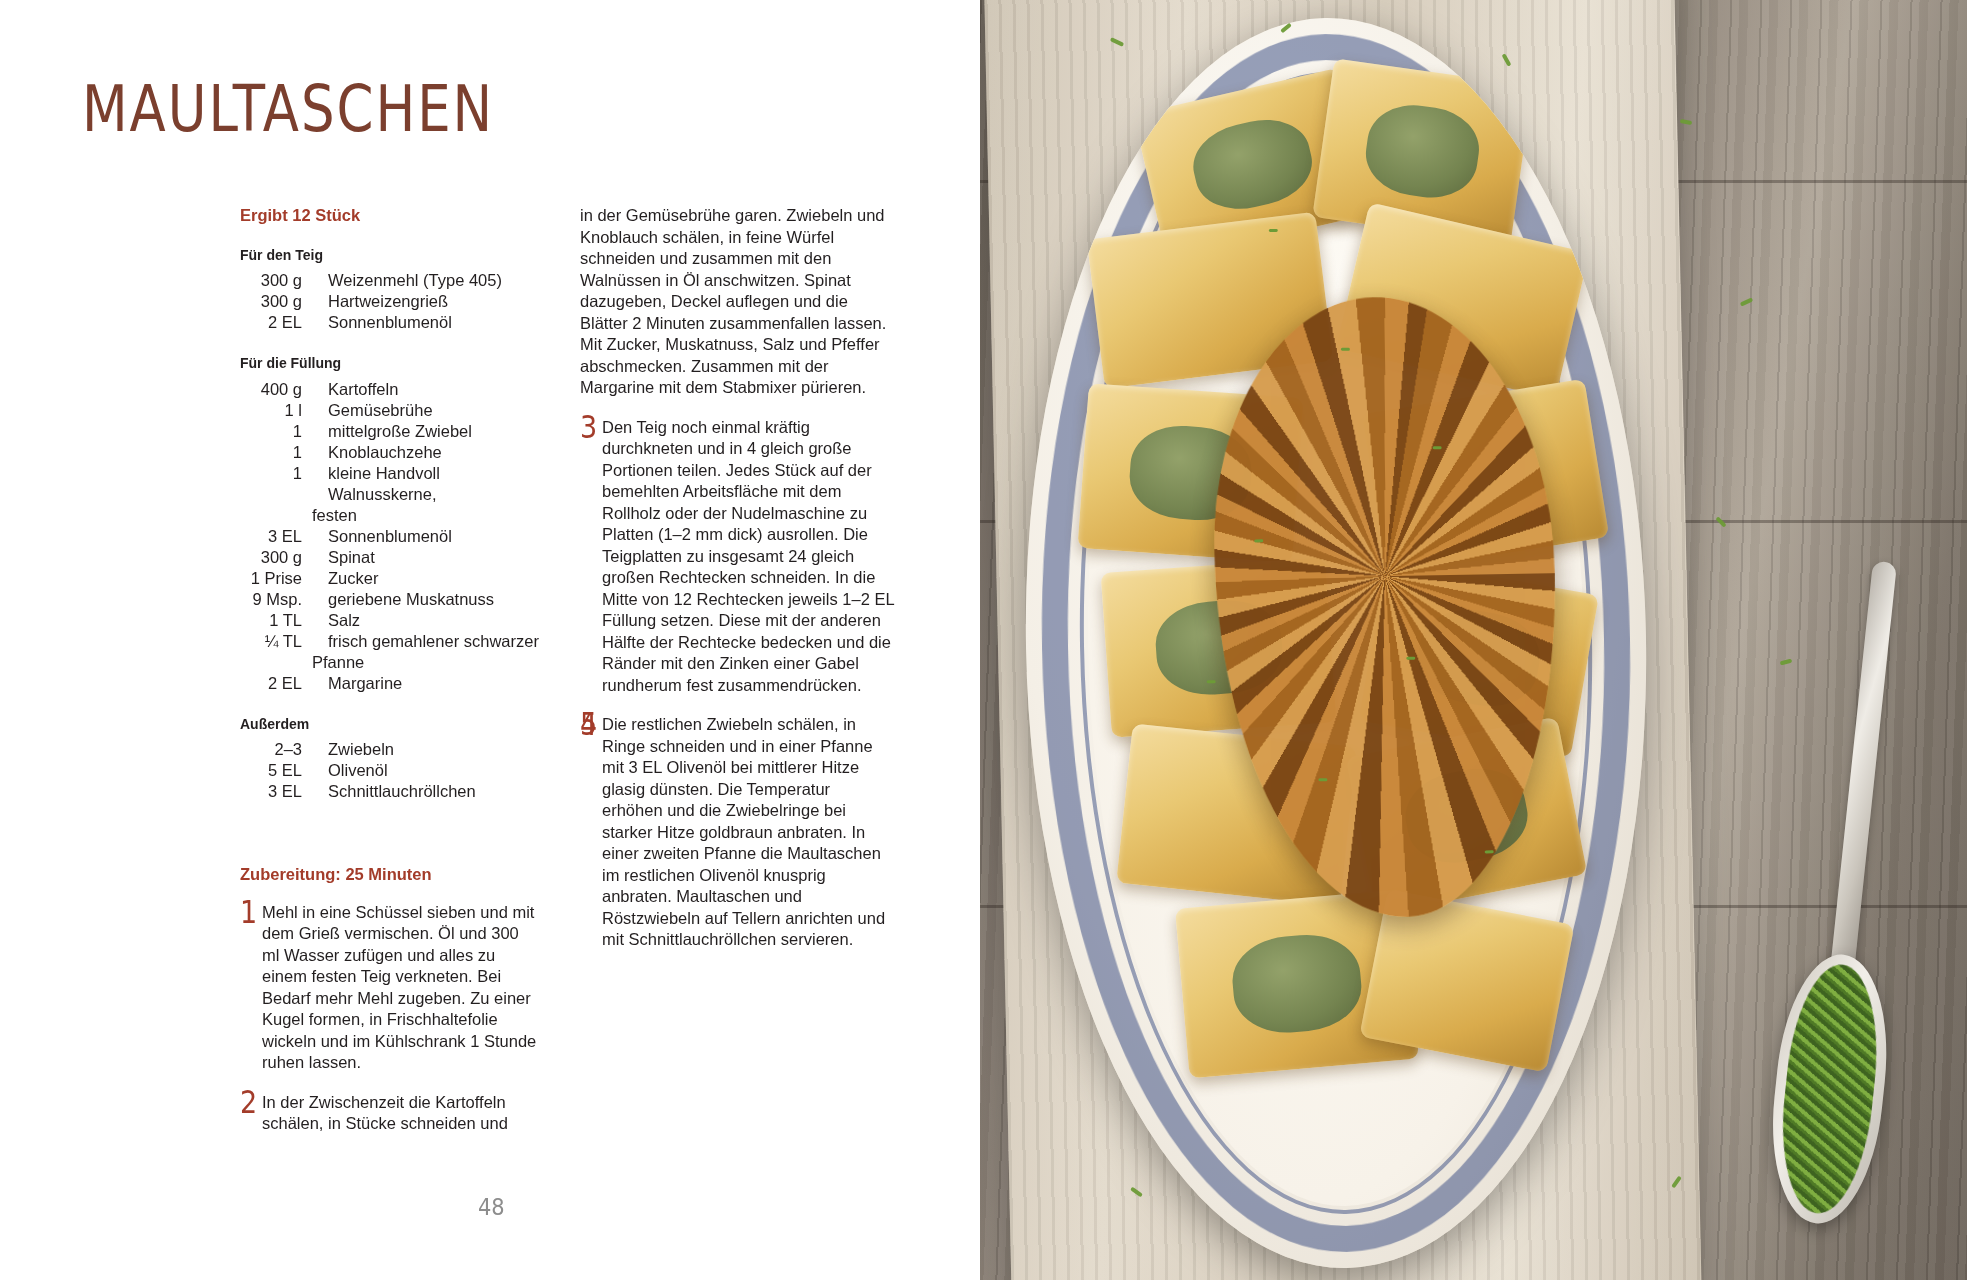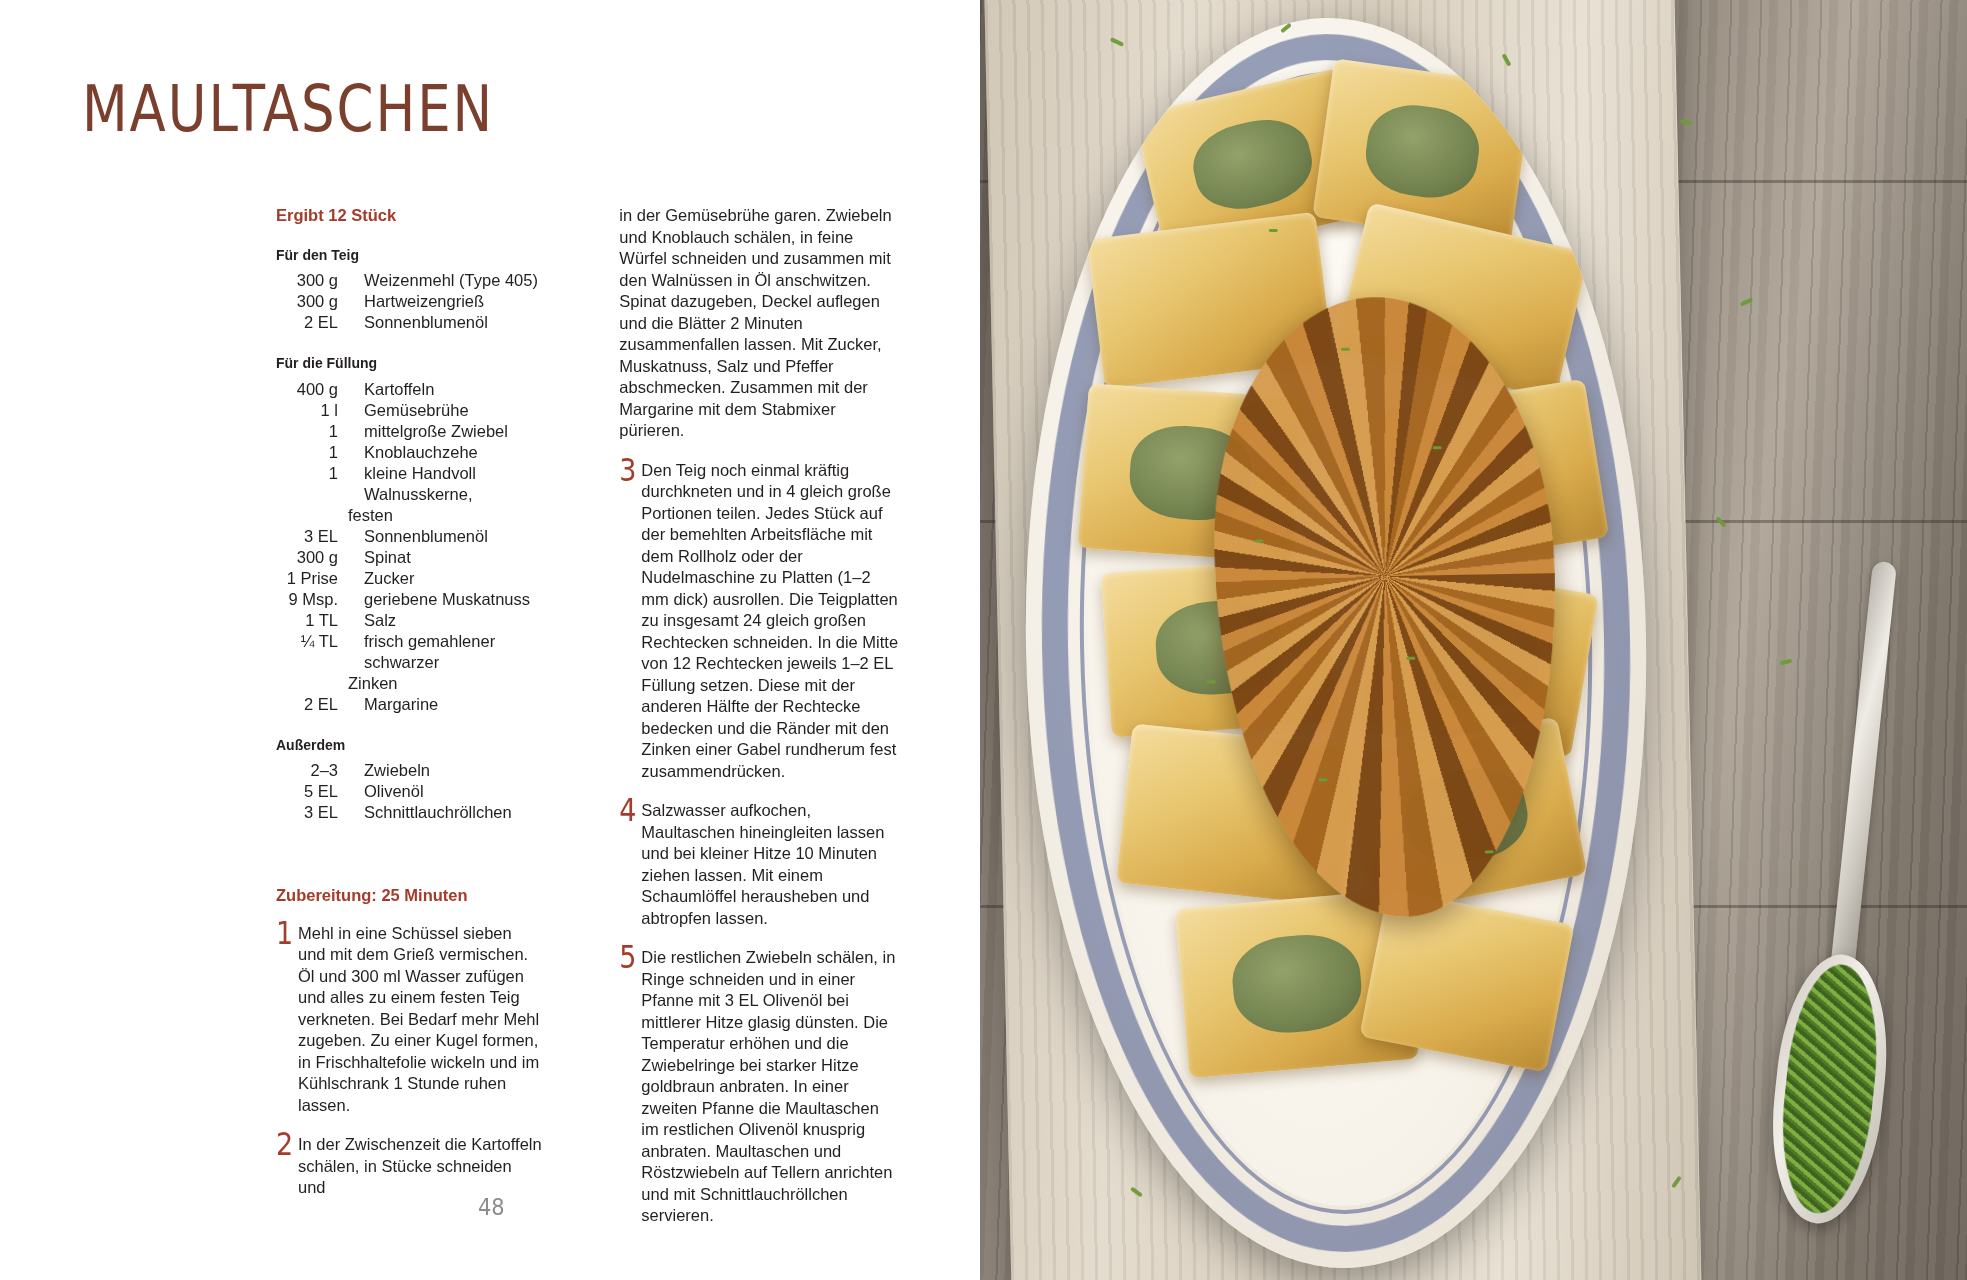--- a/index.html
+++ b/index.html
@@ -48,21 +48,20 @@
     top: 205px;
     width: 660px;
     display: flex;
     gap: 40px;
   }
   .col {
     width: 310px;
     font-size: 16.5px;
     line-height: 21.5px;
     color: #231f20;
-    margin-left: 36px;
   }
   .col.left-col { width: 300px; }
   .col.right-col { width: 315px; }
 
   .heading-accent {
     color: #a33c2a;
     font-weight: bold;
     font-size: 16.5px;
     margin: 0 0 18px 0;
   }
@@ -360,21 +359,21 @@
             <span class="ing-name">geriebene Muskatnuss</span>
           </div>
           <div class="ing-row">
             <span class="ing-qty">1 TL</span>
             <span class="ing-name">Salz</span>
           </div>
           <div class="ing-row">
             <span class="ing-qty">¼ TL</span>
             <span class="ing-name">frisch gemahlener schwarzer</span>
           </div>
-          <div class="ing-cont">Zinken</div>
+          <div class="ing-cont">Pfanne</div>
           <div class="ing-row">
             <span class="ing-qty">2 EL</span>
             <span class="ing-name">Margarine</span>
           </div>
         </div>
 
         <div class="ing-block">
           <div class="sub-heading">Außerdem</div>
           <div class="ing-row">
             <span class="ing-qty">2–3</span>
@@ -410,21 +409,20 @@
 
         <div class="plain-para">in der Gemüsebrühe garen. Zwiebeln und Knoblauch schälen, in feine Würfel schneiden und zusammen mit den Walnüssen in Öl anschwitzen. Spinat dazugeben, Deckel auflegen und die Blätter 2 Minuten zusammenfallen lassen. Mit Zucker, Muskatnuss, Salz und Pfeffer abschmecken. Zusammen mit der Margarine mit dem Stabmixer pürieren.</div>
 
         <div class="step">
           <span class="num">3</span>
           <span>Den Teig noch einmal kräftig durchkneten und in 4 gleich große Portionen teilen. Jedes Stück auf der bemehlten Arbeitsfläche mit dem Rollholz oder der Nudelmaschine zu Platten (1–2 mm dick) ausrollen. Die Teigplatten zu insgesamt 24 gleich großen Rechtecken schneiden. In die Mitte von 12 Rechtecken jeweils 1–2 EL Füllung setzen. Diese mit der anderen Hälfte der Rechtecke bedecken und die Ränder mit den Zinken einer Gabel rundherum fest zusammendrücken.</span>
         </div>
 
         <div class="step">
           <span class="num">4</span>
-          <span>Salzwasser aufkochen, Maultaschen hineingleiten lassen und bei kleiner Hitze 10 Minuten ziehen lassen. Mit einem Schaumlöffel herausheben und abtropfen lassen.</span>
         </div>
 
         <div class="step">
           <span class="num">5</span>
           <span>Die restlichen Zwiebeln schälen, in Ringe schneiden und in einer Pfanne mit 3 EL Olivenöl bei mittlerer Hitze glasig dünsten. Die Temperatur erhöhen und die Zwiebelringe bei starker Hitze goldbraun anbraten. In einer zweiten Pfanne die Maultaschen im restlichen Olivenöl knusprig anbraten. Maultaschen und Röstzwiebeln auf Tellern anrichten und mit Schnittlauchröllchen servieren.</span>
         </div>
 
       </div>
 
     </div>

